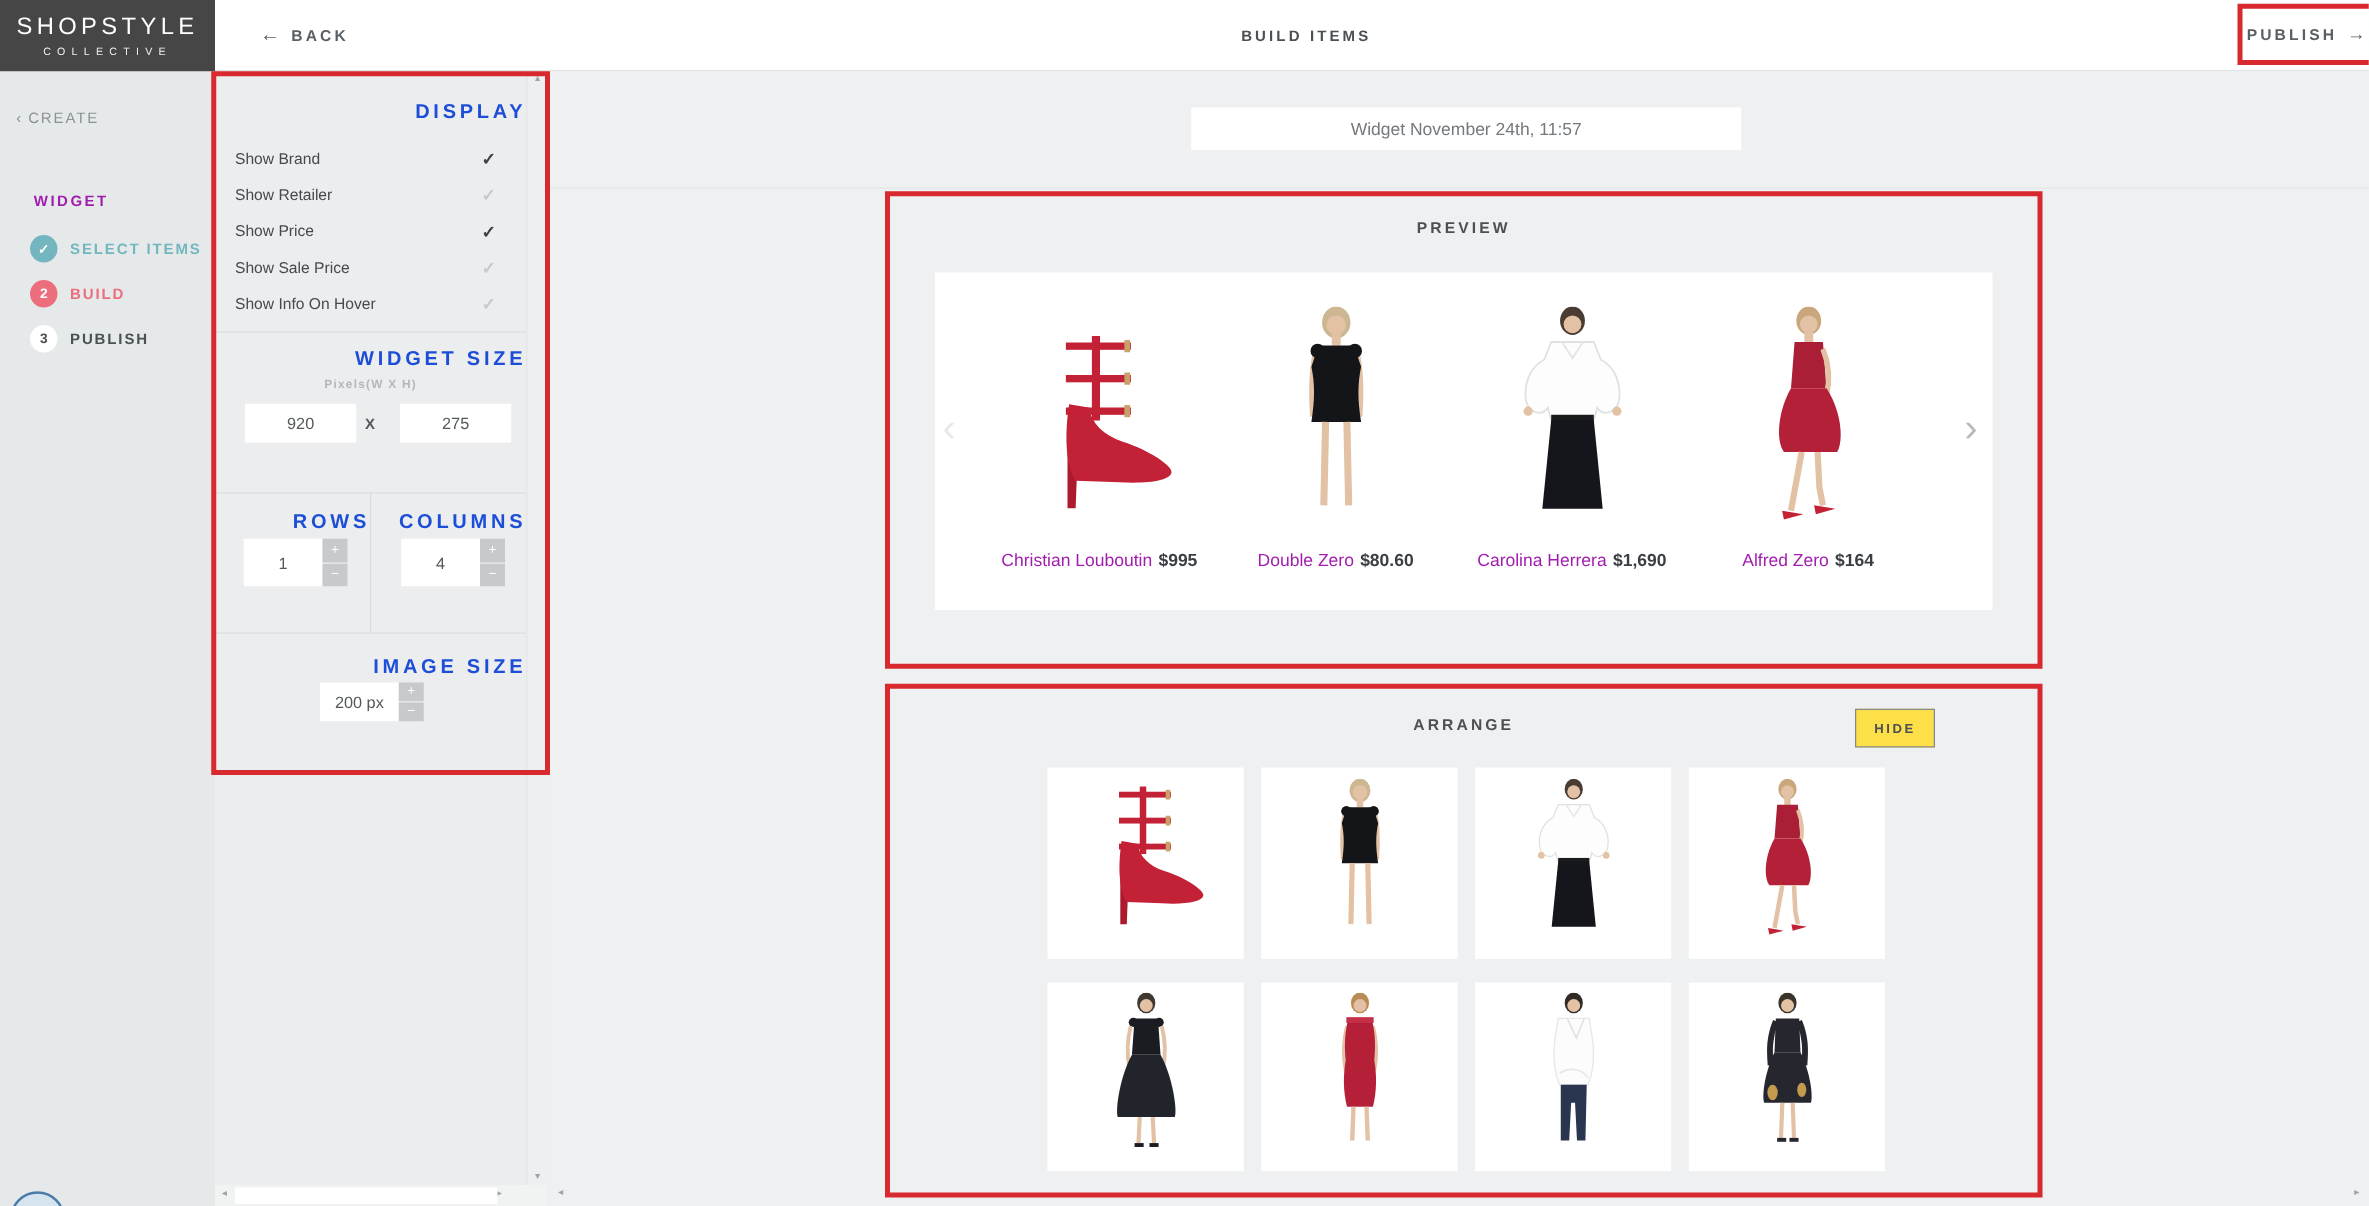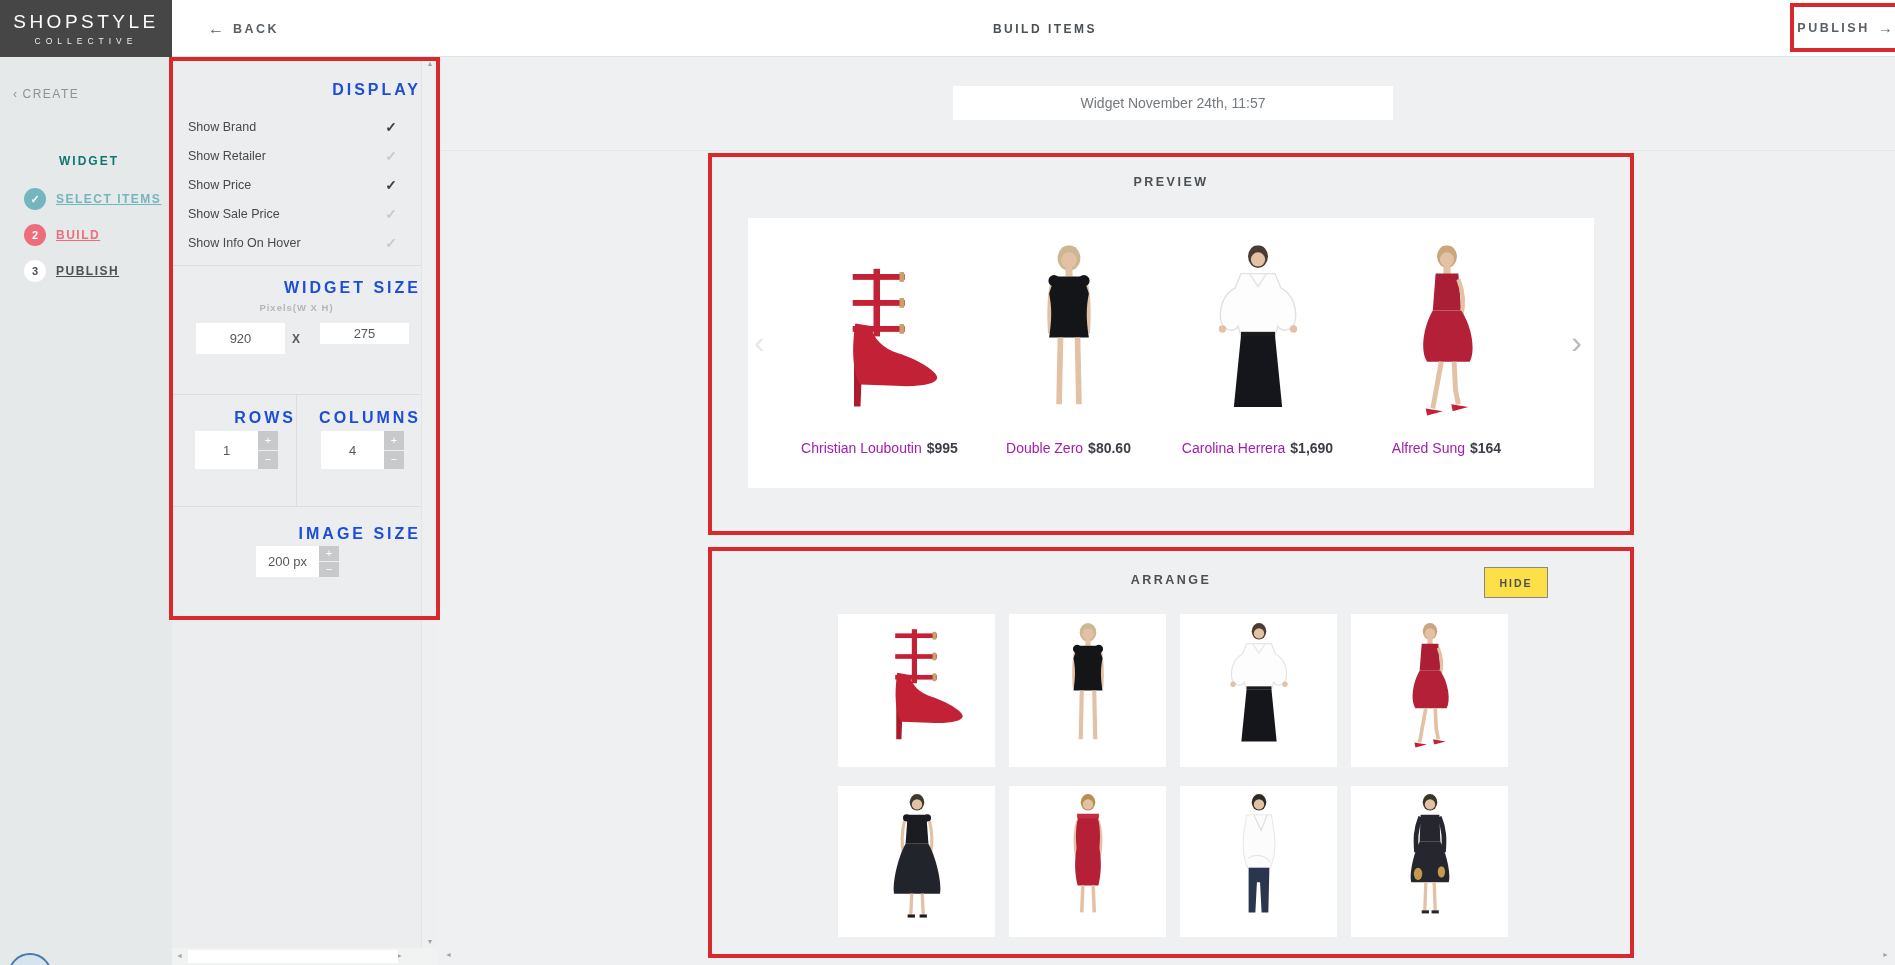--- a/index.html
+++ b/index.html
@@ -15,24 +15,24 @@
   .back-arrow { font-size:16px; font-weight:400; letter-spacing:0; }
   .page-title { position:absolute; left:1045px; top:0; height:57px; display:flex; align-items:center; transform:translateX(-50%); font-size:12px; font-weight:700; letter-spacing:2.5px; color:#4b5054; }
   .publish-wrap { position:absolute; left:1790px; top:3px; width:110px; height:49px; border:4px solid #d8292f; display:flex; align-items:center; justify-content:center; background:#fff; z-index:60; }
   .publish-btn { display:flex; align-items:center; gap:8px; color:#5a5f64; font-size:12.5px; font-weight:700; letter-spacing:2.5px; cursor:pointer; }
   .publish-arrow { font-size:15px; font-weight:400; letter-spacing:0; }
 
   
   .sidebar { position:absolute; left:0; top:57px; width:172px; height:908px; background:#e6e9ea; z-index:5; }
   .create-link { position:absolute; left:13px; top:30px; font-size:12px; letter-spacing:1.5px; color:#8d9296; cursor:pointer; }
   .create-chev { margin-right:4px; }
-  .widget-label { position:absolute; left:27px; top:97px; font-size:12px; font-weight:700; letter-spacing:2px; color:#0f766e;margin-left:32px; }
+  .widget-label { position:absolute; left:27px; top:97px; font-size:12px; font-weight:700; letter-spacing:2px; color:#a21caf; }
   .step { position:absolute; left:24px; display:flex; align-items:center; gap:10px; cursor:pointer; }
   .step-circle { width:22px; height:22px; border-radius:50%; display:flex; align-items:center; justify-content:center; font-size:11px; font-weight:700; }
-  .step-label { font-size:12px; font-weight:700; letter-spacing:1.5px;text-decoration:underline; }
+  .step-label { font-size:12px; font-weight:700; letter-spacing:1.5px; }
   .step.done .step-circle { background:#74b6bf; color:#fff; }
   .step.done .step-label { color:#74b6bf; }
   .step.active .step-circle { background:#ec6e7c; color:#fff; }
   .step.active .step-label { color:#ec6e7c; }
   .step.todo .step-circle { background:#fff; color:#4b5054; }
   .step.todo .step-label { color:#4b5054; }
 
   
   .settings { position:absolute; left:172px; top:57px; width:265px; height:908px; background:#ecedee; z-index:6; }
   .settings-annotation { position:absolute; left:169px; top:57px; width:271px; height:563px; border:4px solid #d8292f; z-index:55; pointer-events:none; }
@@ -256,21 +256,21 @@
     <span class="opt-label">Show Info On Hover</span>
     <span class="opt-check unchecked">✓</span>
   </div>
 
   <div class="divider-h" style="top:208px;"></div>
 
   <div class="panel-title" style="top:222px;">WIDGET SIZE</div>
   <div class="panel-sub" style="top:245px;">Pixels(W X H)</div>
   <input class="num-input" style="left: 24px; top: 266px; width: 89px; height: 31px;" value="920">
   <div class="x-sep" style="left:116px; top:275px; width:16px; text-align:center;">X</div>
-  <input class="num-input" style="left: 148px; top: 266px; width: 89px; height: 21px;" value="275">
+  <input class="num-input" style="left: 148px; top: 266px; width: 89px; height: 31px;" value="275">
 
   <div class="divider-h" style="top:337px;"></div>
   <div class="divider-v" style="left:124px; top:337px; height:113px;"></div>
 
   <div class="panel-title" style="top:352px; width:124px;">ROWS</div>
   <input class="num-input" style="left: 23px; top: 374px; width: 63px; height: 38px;" value="1">
   <div class="stepper" style="left:86px; top:374px; height:38px;">
     <button>+</button>
     <button>−</button>
   </div>
@@ -341,21 +341,21 @@
             <span class="p-brand">Carolina Herrera</span><span class="p-price">$1,690</span>
           </div>
         </div>
         <div class="p-item">
           <div class="p-img">
             <svg class="prod" width="142" height="185" viewBox="0 0 100 130">
                 <use href="#sym-dress-red"></use>
               </svg>
           </div>
           <div class="p-caption">
-            <span class="p-brand">Alfred Sung</span><span class="p-price">$164</span>
+            <span class="p-brand">Alfred Zero</span><span class="p-price">$164</span>
           </div>
         </div>
       </div>
       <div class="chev chev-left">‹</div>
       <div class="chev chev-right">›</div>
     </div>
   </div>
 
   <div class="section-box arrange-box">
     <div class="section-title" style="top:22px;">ARRANGE</div>

